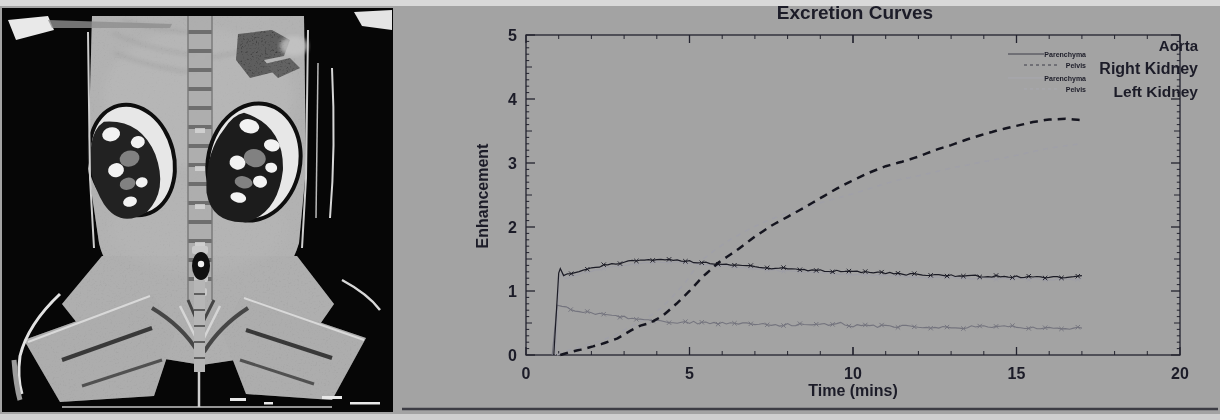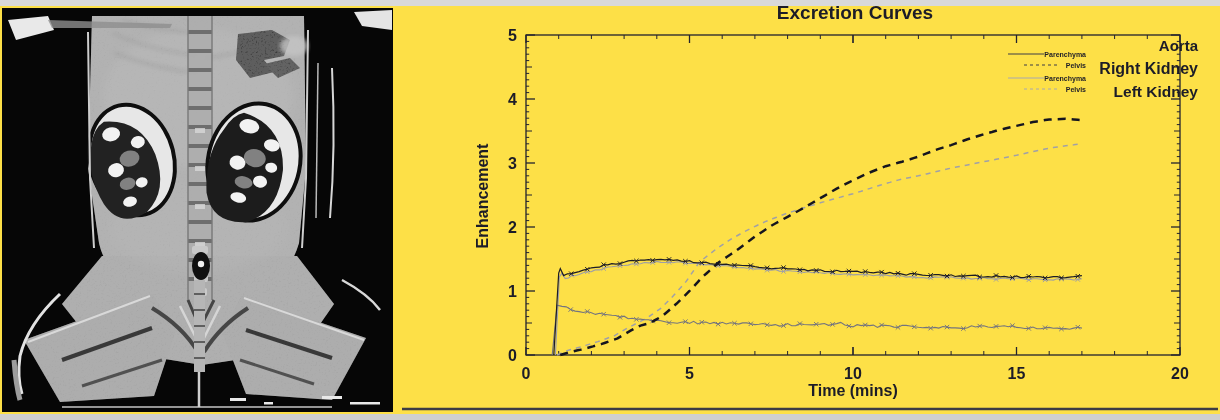--- a/index.html
+++ b/index.html
@@ -1,17 +1,17 @@
 <!DOCTYPE html>
 <html><head>
 <meta charset="utf-8">
 <style>
   html,body{margin:0;padding:0;}
   body{width:1220px;height:420px;background:#fdfdfd;font-family:"Liberation Sans","DejaVu Sans",sans-serif;overflow:hidden;}
-  .page{position:relative;width:1220px;height:420px;background:#fde047;}
+  .page{position:relative;width:1220px;height:420px;background:#a3a3a3;}
   .edge-strip{position:absolute;left:0;width:1220px;background:#d9d9d9;}
   .edge-strip.top{top:0;height:6px;}
   .edge-strip.bottom{top:414px;height:6px;background:#cfcfcf;}
   .ct-panel{position:absolute;left:2px;top:8px;width:391px;height:404px;background:#060606;}
   .chart-panel{position:absolute;left:400px;top:0;width:820px;height:420px;}
   svg{display:block;}
   svg text{font-family:"Liberation Sans","DejaVu Sans",sans-serif;fill:#1c1c28;}
   .title-text{font-size:19px;font-weight:bold;}
   .axis-label{font-size:16px;font-weight:bold;}
   .tick-label{font-size:16px;font-weight:bold;}

